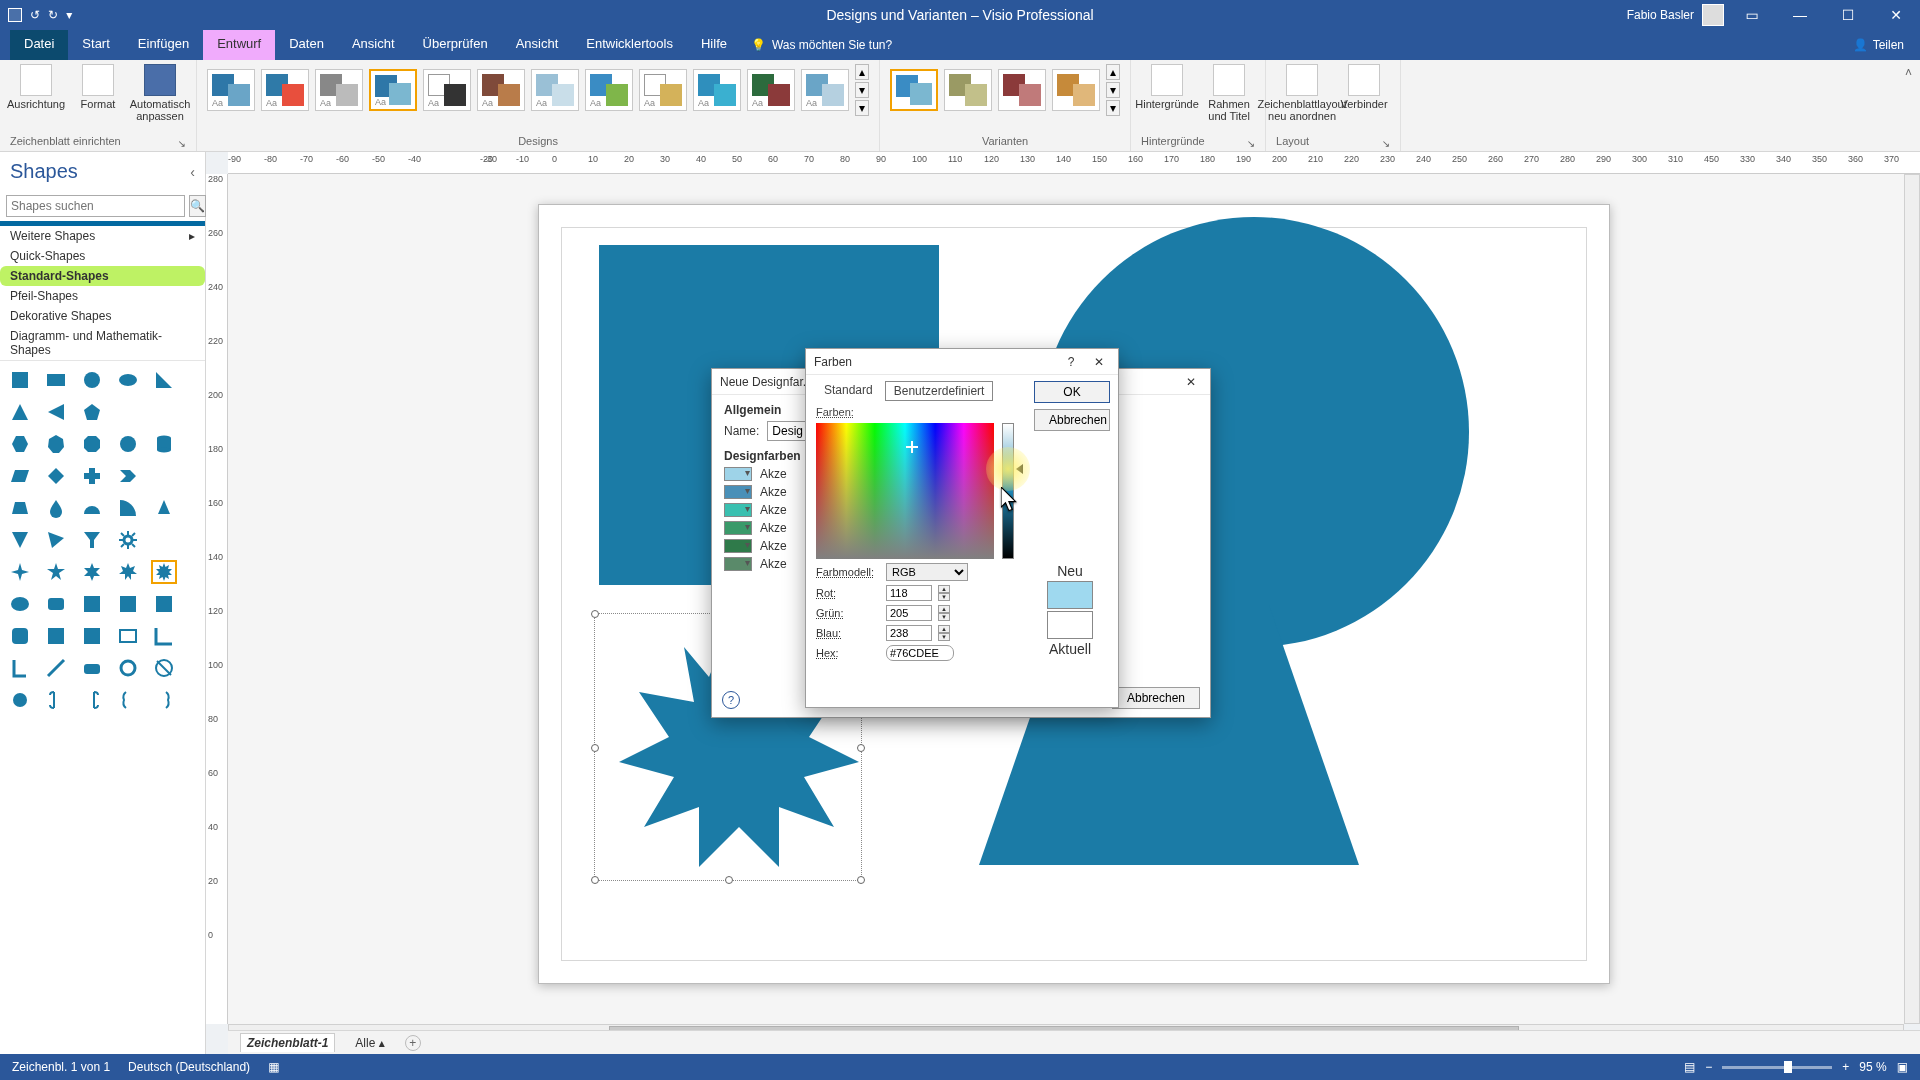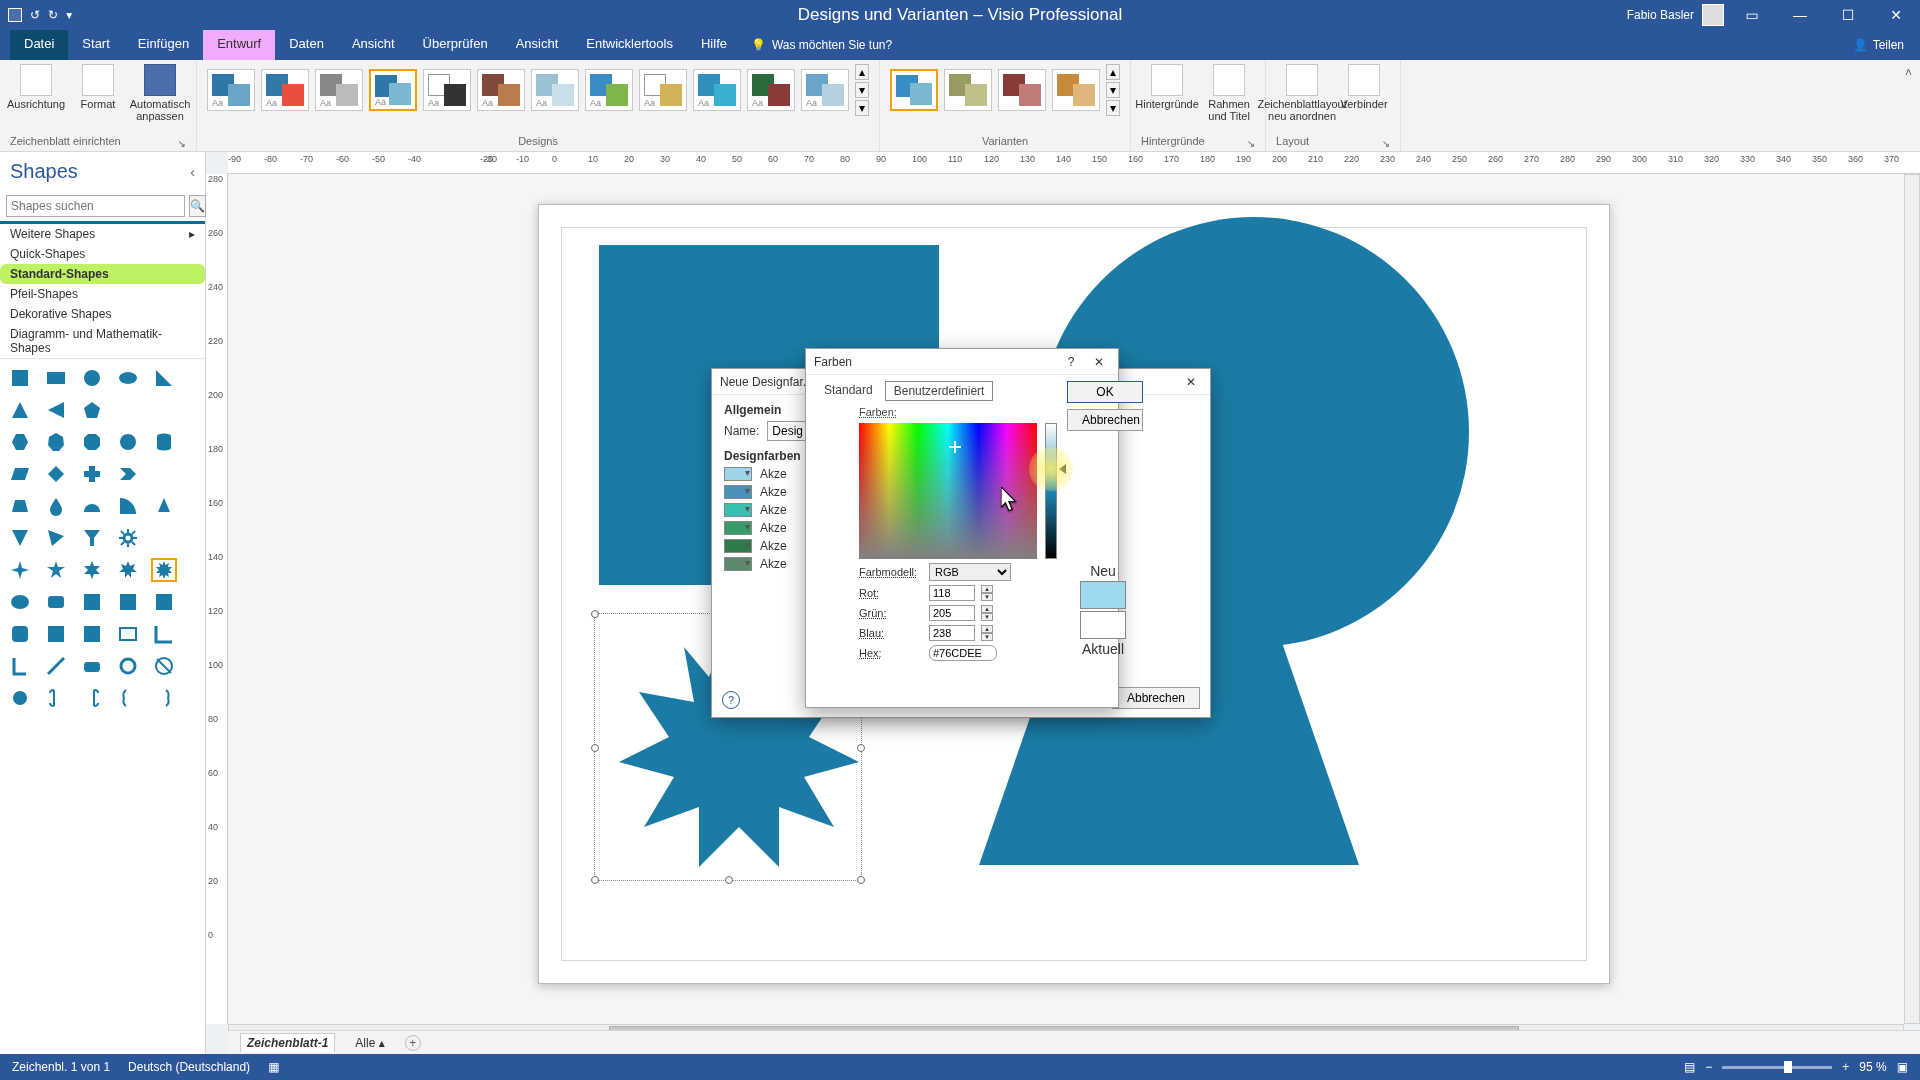--- a/index.html
+++ b/index.html
@@ -2,21 +2,21 @@
 <html><head>
 <meta charset="utf-8">
 <style>
 * { margin: 0; padding: 0; box-sizing: border-box; font-family: "Segoe UI", Arial, sans-serif; }
 body { background: #fff; width: 1920px; height: 1080px; overflow: hidden; position: relative; font-size: 12px; }
 
 
 .titlebar { height: 30px; background: linear-gradient(#2b579a, #2b579a); color: #fff; display: flex; align-items: center; position: relative; }
 .titlebar .left { display: flex; align-items: center; gap: 8px; padding-left: 8px; }
 .titlebar .left .sq { width: 14px; height: 14px; border: 1px solid #fff; background: rgba(255,255,255,.15); }
-.titlebar .center { position: absolute; left: 50%; transform: translateX(-50%); font-size: 17px; }
+.titlebar .center { position: absolute; left: 50%; transform: translateX(-50%); font-size: 14px; }
 .titlebar .right { margin-left: auto; display: flex; align-items: center; gap: 8px; padding-right: 4px; }
 .titlebar .avatar { width: 22px; height: 22px; background: #ddd; border: 1px solid #fff; }
 .titlebar .winbtn { width: 40px; height: 30px; display: flex; align-items: center; justify-content: center; font-size: 14px; }
 
 
 .tabrow { height: 30px; background: #2b579a; display: flex; align-items: stretch; padding-left: 10px; color: #fff; }
 .tabrow .tab { padding: 6px 14px 4px 14px; font-size: 13px; cursor: pointer; }
 .tabrow .tab.file { background: #0c4a6e; }
 .tabrow .tab.active { background: #f0abfc; color: #333; }
 .tabrow .spacer { flex: 1; }
@@ -41,21 +41,21 @@
 .dialog-launcher { font-size: 10px; color: #666; align-self: flex-end; margin-left: auto; }
 
 
 .workarea { position: absolute; top: 152px; left: 0; right: 0; bottom: 26px; display: flex; }
 .shapes-pane { width: 206px; border-right: 1px solid #d6d6d6; display: flex; flex-direction: column; background: #fff; }
 .shapes-pane h2 { font-size: 20px; font-weight: 400; color: #2b579a; padding: 8px 10px; display: flex; justify-content: space-between; align-items: center; }
 .shapes-pane h2 .chev { font-size: 14px; color: #666; }
 .search-row { display: flex; padding: 4px 6px; gap: 4px; }
 .search-row input { flex: 1; border: 1px solid #ababab; padding: 2px 18px 2px 4px; font-size: 12px; }
 .search-row .sbtn { width: 22px; height: 22px; border: 1px solid #ababab; background: #f3f3f3; display: flex; align-items: center; justify-content: center; }
-.cat-list { border-top: 3px solid #0369a1; border-bottom: 1px solid #e5e5e5; }
+.cat-list { border-top: 5px solid #0369a1; border-bottom: 1px solid #e5e5e5; }
 .cat-list .cat { padding: 3px 10px; font-size: 12px; color: #333; cursor: pointer; display: flex; justify-content: space-between; }
 .cat-list .cat.active { background: #bef264; font-weight: bold; border-radius: 6px; }
 .shape-grid { padding: 8px; display: grid; grid-template-columns: repeat(5, 26px); gap: 10px 10px; align-content: start; }
 .shape-grid .sh { width: 24px; height: 22px; display: flex; align-items: center; justify-content: center; color: #1b7ba6; }
 .shape-grid .sh svg { width: 22px; height: 20px; fill: #1b7ba6; }
 .shape-grid .sh.sel { outline: 2px solid #f2a100; outline-offset: -1px; }
 
 
 .canvas-col { flex: 1; display: flex; flex-direction: column; position: relative; background: #eef1f4; }
 .hruler { height: 22px; background: #fff; border-bottom: 1px solid #ccc; position: relative; overflow: hidden; margin-left: 22px; }
@@ -107,21 +107,21 @@
 .side-preview div { width: 14px; height: 12px; border: 1px solid #888; }
 .dlg-design .btnrow { position: absolute; right: 10px; bottom: 8px; display: flex; gap: 8px; }
 .btn { border: 1px solid #9c9c9c; background: #f2f2f2; padding: 3px 14px; font-size: 12px; cursor: pointer; }
 .btn.primary { border-color: #2b579a; }
 
 .dlg-color { left: 805px; top: 348px; width: 314px; height: 360px; z-index: 10; }
 .dlg-color .tabs { display: flex; gap: 4px; padding: 6px 10px 0 10px; align-items: center; }
 .dlg-color .tab2 { padding: 2px 8px; font-size: 12px; color: #444; border-bottom: 2px solid transparent; }
 .dlg-color .tab2.active { border: 1px solid #888; background: #fff; }
 .dlg-color .main { display: flex; padding: 4px 10px 10px 10px; gap: 10px; }
-.dlg-color .leftc { flex: 1; margin-left: 43px; }
+.dlg-color .leftc { flex: 1; }
 .dlg-color .lbl { font-size: 11px; color: #444; text-decoration: underline dotted; }
 .gradsq { width: 178px; height: 136px; margin-top: 4px; position: relative;
   background:
     linear-gradient(to bottom, rgba(128,128,128,0) 0%, rgba(128,128,128,1) 100%),
     linear-gradient(to right, #ff0000 0%, #ffff00 17%, #00ff00 33%, #00ffff 50%, #0000ff 67%, #ff00ff 83%, #ff0000 100%);
 }
 .gradsq .cross { position: absolute; width: 12px; height: 12px; left: 90px; top: 18px; }
 .gradsq .cross::before, .gradsq .cross::after { content:""; position:absolute; background:#fff; }
 .gradsq .cross::before { left:5px; top:0; width:2px; height:12px; }
 .gradsq .cross::after { top:5px; left:0; height:2px; width:12px; }
@@ -691,21 +691,21 @@
         <span class="tick" style="left: 1116px;">220</span>
         <span class="tick" style="left: 1152px;">230</span>
         <span class="tick" style="left: 1188px;">240</span>
         <span class="tick" style="left: 1224px;">250</span>
         <span class="tick" style="left: 1260px;">260</span>
         <span class="tick" style="left: 1296px;">270</span>
         <span class="tick" style="left: 1332px;">280</span>
         <span class="tick" style="left: 1368px;">290</span>
         <span class="tick" style="left: 1404px;">300</span>
         <span class="tick" style="left: 1440px;">310</span>
-        <span class="tick" style="left: 1476px;">320</span>
+        <span class="tick" style="left: 1476px;">450</span>
         <span class="tick" style="left: 1512px;">330</span>
         <span class="tick" style="left: 1548px;">340</span>
         <span class="tick" style="left: 1584px;">350</span>
         <span class="tick" style="left: 1620px;">360</span>
         <span class="tick" style="left: 1656px;">370</span>
       </div>
     <div class="vruler" id="vruler">
         <span class="tick" style="top: 0px;">280</span>
         <span class="tick" style="top: 54px;">260</span>
         <span class="tick" style="top: 108px;">240</span>

